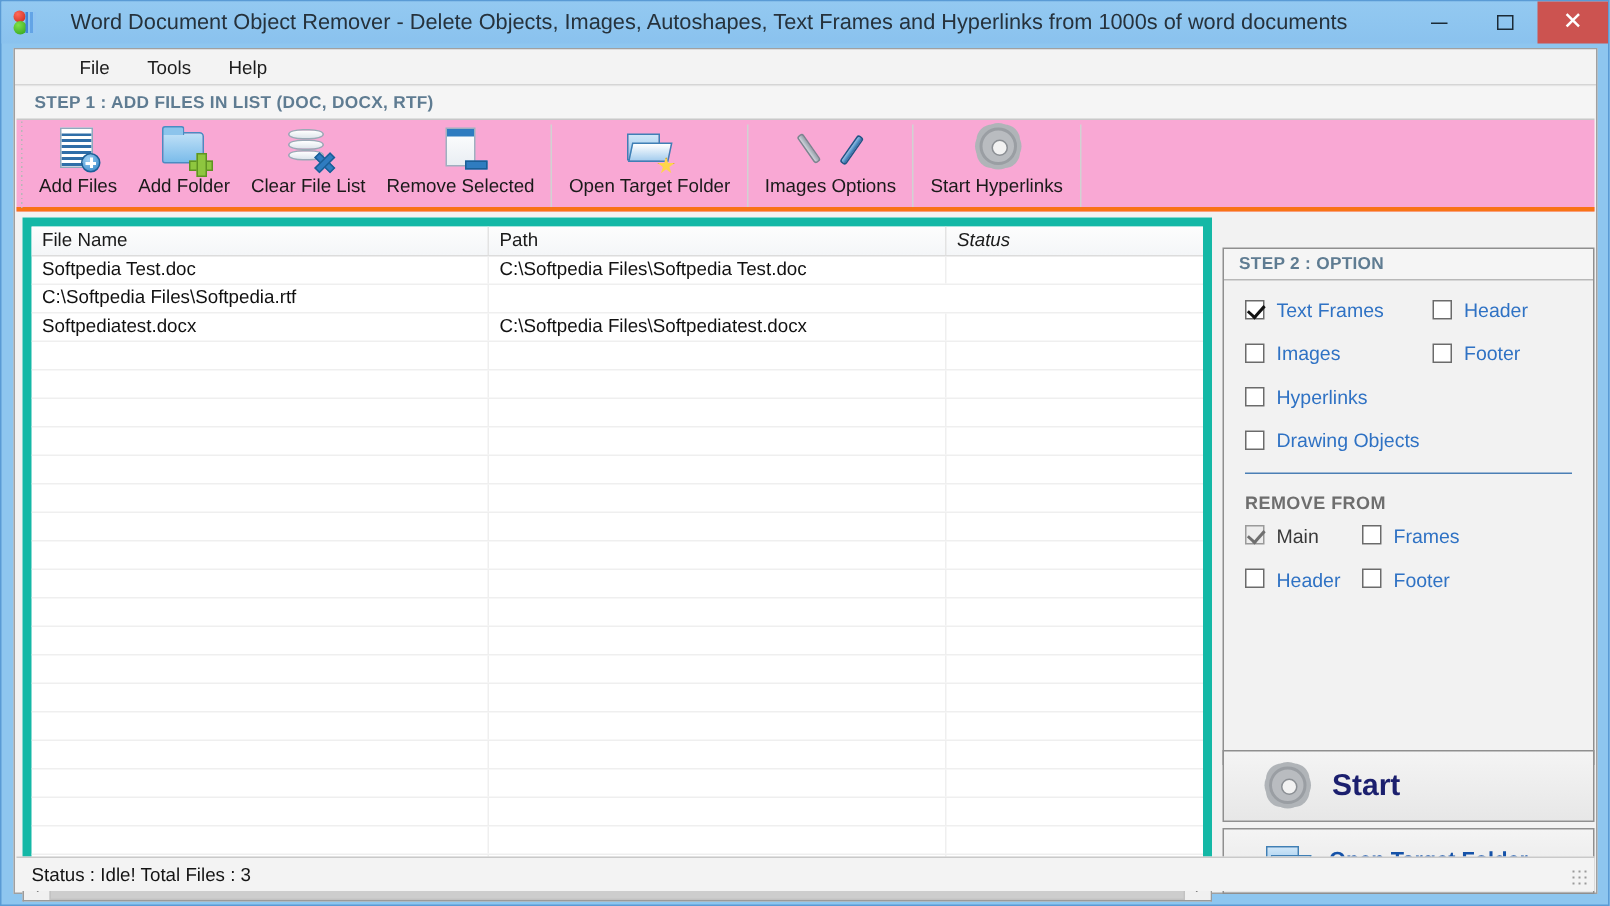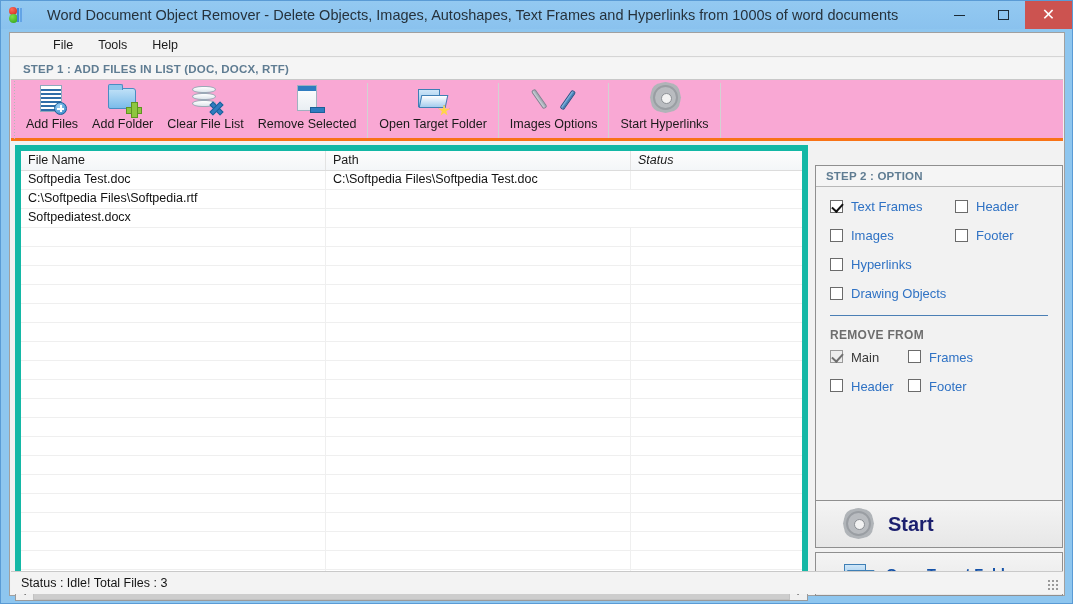--- a/index.html
+++ b/index.html
@@ -636,20 +636,21 @@
         <div class="cell col-name">Softpedia Test.doc</div>
         <div class="cell col-path">C:\Softpedia Files\Softpedia Test.doc</div>
         <div class="cell col-status"></div>
       </div>
       <div class="lv-row">
         <div class="cell col-path">C:\Softpedia Files\Softpedia.rtf</div>
         <div class="cell col-status"></div>
       </div>
       <div class="lv-row">
         <div class="cell col-name">Softpediatest.docx</div>
+        <div class="cell col-path">C:\Softpedia Files\Softpediatest.docx</div>
         <div class="cell col-status"></div>
       </div>
 
       <div class="lv-row">
           <div class="cell col-name"></div>
           <div class="cell col-path"></div>
           <div class="cell col-status"></div>
         </div>
       <div class="lv-row">
           <div class="cell col-name"></div>

